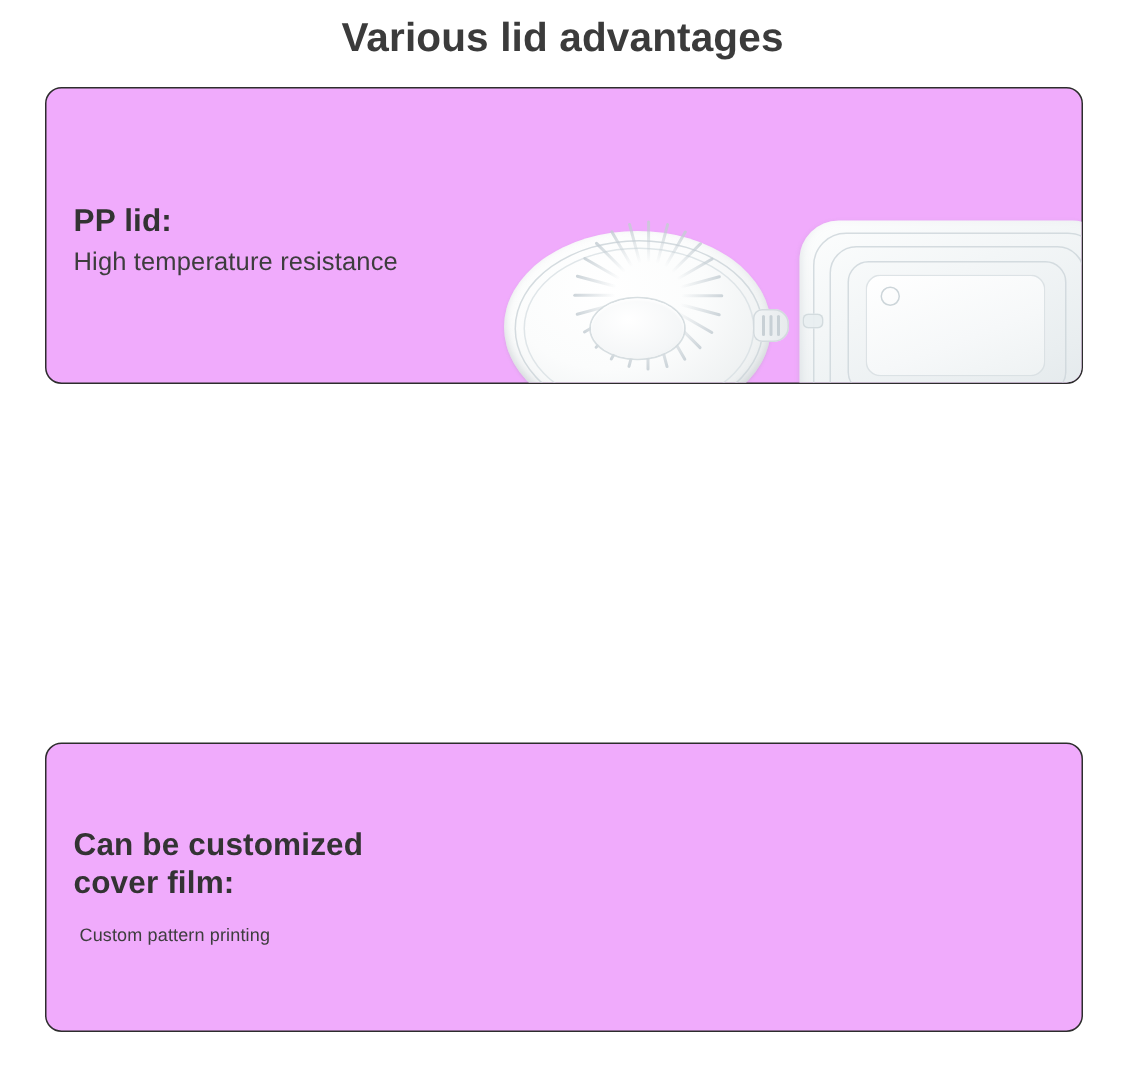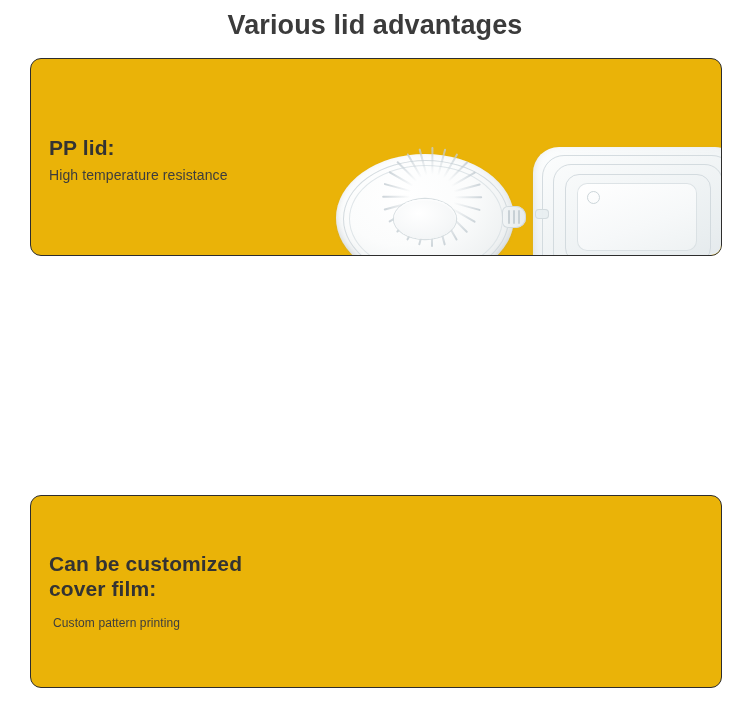--- a/index.html
+++ b/index.html
@@ -23,38 +23,38 @@
     line-height:32px;
   }
 
   
   .panel{
     position:absolute;
     left:30px;width:692px;
     border:1.2px solid #2d2d2d;
     border-radius:11px;
     box-sizing:border-box;
-    background:#eab308;
+    background:#f0abfc;
     overflow:hidden;
   }
   #panel-1{top:58px;height:198px;}
   #panel-2{top:278px;height:197px;}
   #panel-3{top:495px;height:193px;}
 
   .panel-text{
     position:absolute;left:18px;
     width:290px;
   }
   .panel-head{
     font-size:21px;font-weight:bold;color:#333;
     line-height:25px;letter-spacing:0.1px;
     white-space:pre-line;
   }
   .panel-sub{
-    font-size:14px;font-weight:normal;color:#3d3d3d;
+    font-size:17px;font-weight:normal;color:#3d3d3d;
     line-height:26px;letter-spacing:0.1px;
     white-space:pre-line;
     margin-top:2px;
   }
   #panel-1 .panel-text{top:76px;}
   #panel-2 .panel-text{top:62px;}
   #panel-3 .panel-text{top:55px;}
   #panel-3 .panel-sub{font-size:12px;margin-top:9px;margin-left:4px;}
 
   .art{position:absolute;}

